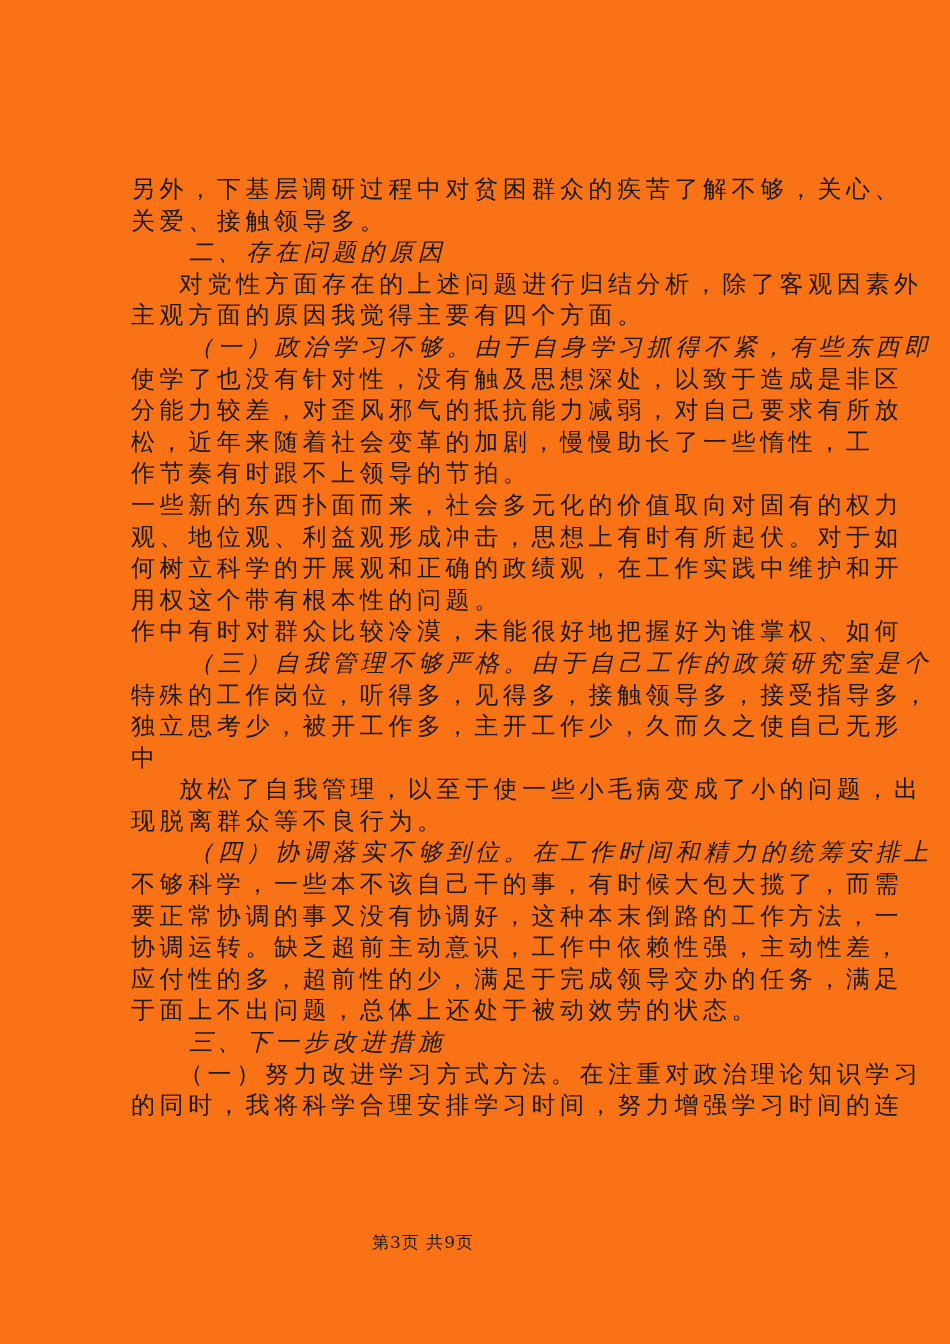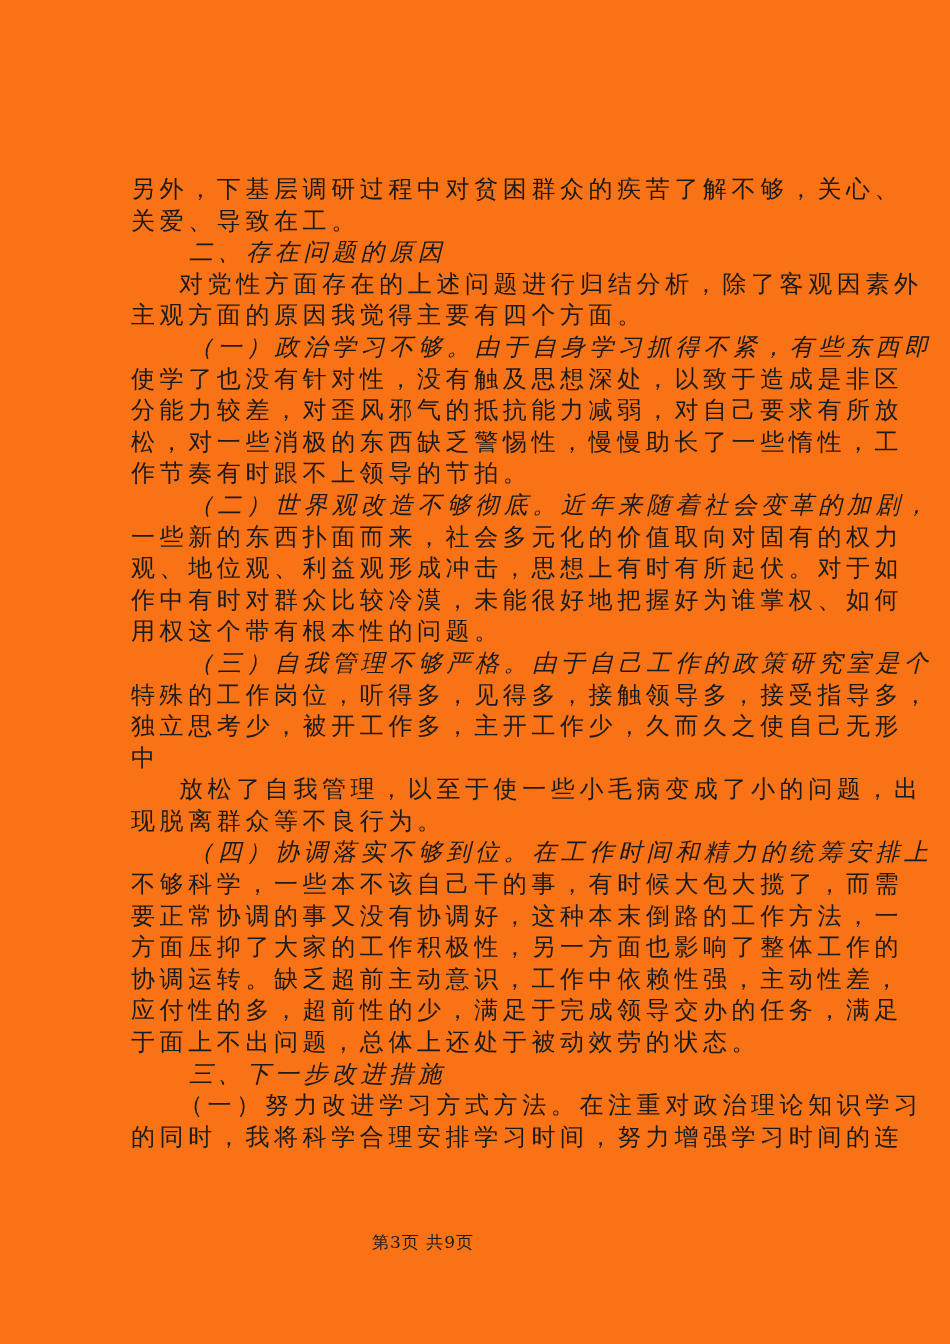--- a/index.html
+++ b/index.html
@@ -48,44 +48,43 @@
       letter-spacing: 1px;
       color: #1a1a1a;
     }
   </style>
 </head>
 <body>
 
 <div class="page">
   <div class="body-text">
     <span class="line l0">另外，下基层调研过程中对贫困群众的疾苦了解不够，关心、</span>
-    <span class="line l1">关爱、导致在工。</span>
+    <span class="line l1">关爱、接触领导多。</span>
     <span class="line l2 indent2">二、存在问题的原因</span>
     <span class="line l3 indent1">对党性方面存在的上述问题进行归结分析，除了客观因素外</span>
     <span class="line l4">主观方面的原因我觉得主要有四个方面。</span>
     <span class="line l5 indent2">（一）政治学习不够。由于自身学习抓得不紧，有些东西即</span>
     <span class="line l6">使学了也没有针对性，没有触及思想深处，以致于造成是非区</span>
     <span class="line l7">分能力较差，对歪风邪气的抵抗能力减弱，对自己要求有所放</span>
-    <span class="line l8">松，对一些消极的东西缺乏警惕性，慢慢助长了一些惰性，工</span>
+    <span class="line l8">松，近年来随着社会变革的加剧，慢慢助长了一些惰性，工</span>
     <span class="line l9">作节奏有时跟不上领导的节拍。</span>
-    <span class="line l10 indent2">（二）世界观改造不够彻底。近年来随着社会变革的加剧，</span>
     <span class="line l11">一些新的东西扑面而来，社会多元化的价值取向对固有的权力</span>
     <span class="line l12">观、地位观、利益观形成冲击，思想上有时有所起伏。对于如</span>
+    <span class="line l13">何树立科学的开展观和正确的政绩观，在工作实践中维护和开</span>
+    <span class="line l16">用权这个带有根本性的问题。</span>
     <span class="line l15">作中有时对群众比较冷漠，未能很好地把握好为谁掌权、如何</span>
-    <span class="line l16">用权这个带有根本性的问题。</span>
     <span class="line l17 indent2">（三）自我管理不够严格。由于自己工作的政策研究室是个</span>
     <span class="line l18">特殊的工作岗位，听得多，见得多，接触领导多，接受指导多，</span>
     <span class="line l19">独立思考少，被开工作多，主开工作少，久而久之使自己无形</span>
     <span class="line l20">中</span>
     <span class="line l21 indent1">放松了自我管理，以至于使一些小毛病变成了小的问题，出</span>
     <span class="line l22">现脱离群众等不良行为。</span>
     <span class="line l23 indent2">（四）协调落实不够到位。在工作时间和精力的统筹安排上</span>
     <span class="line l24">不够科学，一些本不该自己干的事，有时候大包大揽了，而需</span>
     <span class="line l25">要正常协调的事又没有协调好，这种本末倒路的工作方法，一</span>
-    <span class="line l26">方面压抑了大家的工作积极性，另一方面也影响了整体工作的</span>
     <span class="line l27">协调运转。缺乏超前主动意识，工作中依赖性强，主动性差，</span>
     <span class="line l28">应付性的多，超前性的少，满足于完成领导交办的任务，满足</span>
     <span class="line l29">于面上不出问题，总体上还处于被动效劳的状态。</span>
     <span class="line l30 indent2">三、下一步改进措施</span>
     <span class="line l31 indent1">（一）努力改进学习方式方法。在注重对政治理论知识学习</span>
     <span class="line l32">的同时，我将科学合理安排学习时间，努力增强学习时间的连</span>
   </div>
 
   <div class="footer">第3页 共9页</div>
 </div>

